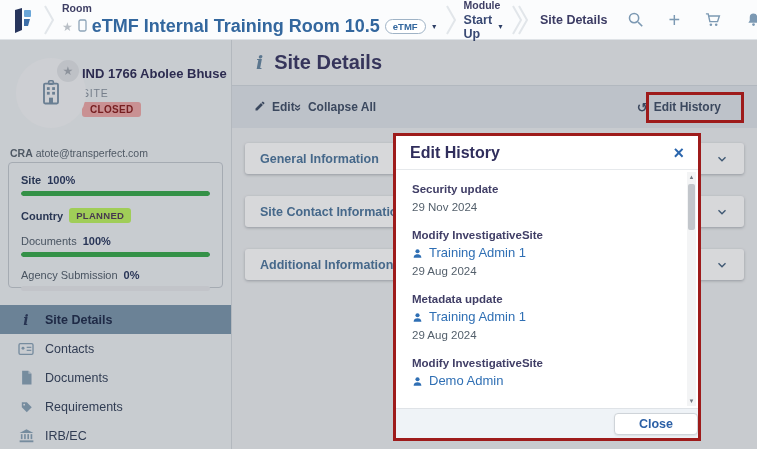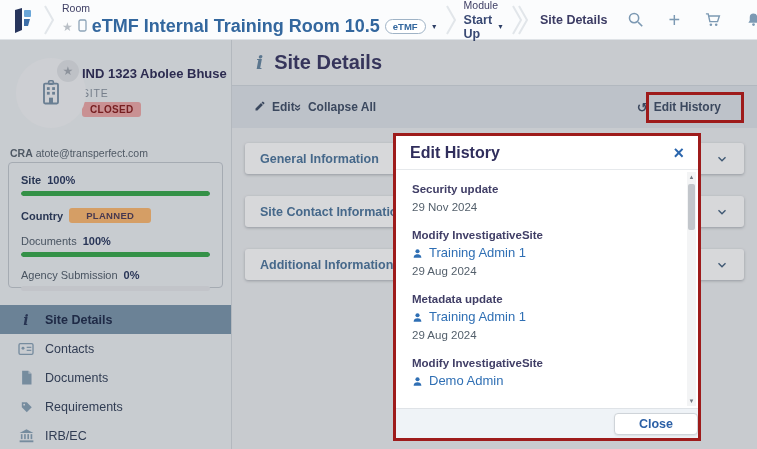--- a/index.html
+++ b/index.html
@@ -5,21 +5,21 @@
   *{box-sizing:border-box;margin:0;padding:0}
   html,body{width:757px;height:449px}
   body{font-family:"Liberation Sans","DejaVu Sans",sans-serif;background:#fff}
   .page{position:relative;width:757px;height:449px;background:#eef0f2;overflow:hidden;outline:1px solid #8c9196;outline-offset:-1px}
 
   
   .topbar{position:absolute;top:0;left:0;right:0;height:40px;background:#fbfcfd;display:flex;align-items:center;z-index:10;border-bottom:1px solid #dfe3e7}
   .logo{margin-left:10px;flex:0 0 auto;display:flex}
   .sep{flex:0 0 auto;margin:0 7px;display:flex}
   .crumb{display:flex;flex-direction:column;justify-content:center;gap:2px}
-  .crumb-label{font-size:10.5px;font-weight:400;color:#3e3e64}
+  .crumb-label{font-size:10.5px;font-weight:700;color:#3e3e64}
   .crumb-row{display:flex;align-items:center;gap:5px}
   .room-name{font-size:18px;font-weight:700;color:#33679e;white-space:nowrap}
   .module-name{font-size:12.5px;font-weight:700;color:#3a4a74}
   .etmf-badge{font-size:9.5px;font-weight:700;color:#33679e;border:1px solid #9fb3c6;border-radius:9px;padding:1px 7px;background:#fff;line-height:1.2}
   .caret{font-size:7px;color:#2e3f66;line-height:1}
   .star-small{font-size:12px;color:#b9bfc6;line-height:1}
   .page-context{font-size:12.5px;font-weight:700;color:#3c3c64;margin-left:4px;white-space:nowrap}
   .top-icons{display:flex;align-items:center;gap:24px;margin-left:20px}
   .top-icons .ticon{display:flex;color:#7c99b3}
   .plus-glyph{font-size:20px;font-weight:400;color:#7c99b3;line-height:1}
@@ -43,21 +43,21 @@
   .cra-line{position:absolute;top:107px;left:10px;font-size:10.5px;color:#5d6873}
   .cra-line b{font-weight:600}
   .progress-box{position:absolute;top:122px;left:8px;right:8px;height:126px;border:1px solid #c3c9d0;border-radius:4px;padding:11px 12px}
   .p-label-row{display:flex;align-items:center;gap:6px;font-size:11px}
   .p-strong{font-weight:700;color:#2f3e5e}
   .p-light{color:#55616e}
   .p-val{font-weight:700;color:#2e3c62}
   .bar{margin-top:5px;height:5px;border-radius:3px;background:#e6e8eb;overflow:hidden}
   .bar-fill{height:100%;border-radius:3px;background:#3cab50}
   .p-gap{margin-top:12px}
-  .planned-badge{display:inline-block;background:#fdba74;color:#54415a;font-size:9.5px;font-weight:700;border-radius:3px;padding:2px 17px;letter-spacing:.3px}
+  .planned-badge{display:inline-block;background:#bef264;color:#54415a;font-size:9.5px;font-weight:700;border-radius:3px;padding:2px 7px;letter-spacing:.3px}
   .nav{position:absolute;top:265px;left:0;right:0}
   .nav-item{height:29px;display:flex;align-items:center;padding-left:18px;gap:11px;font-size:12.5px;color:#39465e;cursor:pointer}
   .nav-item .nicon{display:flex;color:#8ba4b8;width:16px;justify-content:center}
   .nav-item.active{background:#7e98ae;color:#232f4e;font-weight:600}
   .nav-item.active .nicon{color:#2e3c5e}
   .serif-i{font-family:"DejaVu Serif","Liberation Serif",serif;font-style:italic;font-weight:700;font-size:14px;line-height:1}
 
   .main{position:absolute;left:232px;top:0;right:0;bottom:0;background:#eef0f2}
   .main-head{position:absolute;top:0;left:0;right:0;height:45px;display:flex;align-items:center;padding-left:24px;gap:11px}
   .main-head .serif-i{font-size:19px;color:#6b8aa5}
@@ -195,21 +195,21 @@
               <rect x="13" y="7" width="2.4" height="2.4" fill="currentColor"></rect>
               <rect x="8.5" y="11" width="2.4" height="2.4" fill="currentColor"></rect>
               <rect x="13" y="11" width="2.4" height="2.4" fill="currentColor"></rect>
               <rect x="10.3" y="16" width="3.4" height="5" fill="currentColor"></rect>
             </svg>
         </span>
         <span class="star-badge">
             <span>★</span>
           </span>
         <div class="site-text">
-          <div class="site-title">IND 1323 Abolee Bhuse</div>
+          <div class="site-title">IND 1766 Abolee Bhuse</div>
           <div class="site-type">SITE</div>
           <span class="status-badge">CLOSED</span>
         </div>
       </div>
       <div class="cra-line">
         <b>CRA</b>
         <span>atote@transperfect.com</span>
       </div>
       <div class="progress-box">
         <div class="p-label-row">

